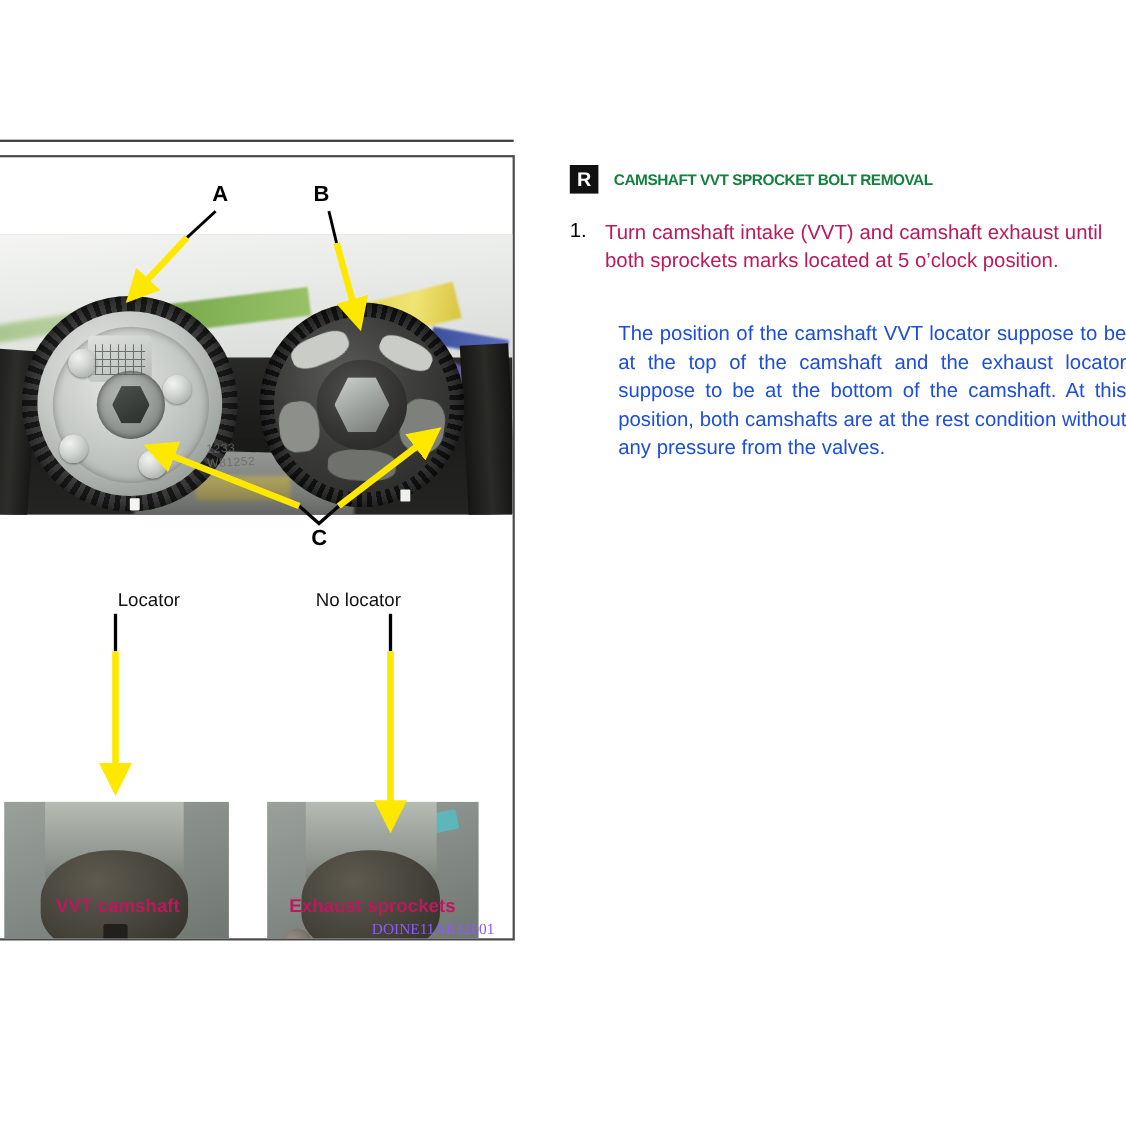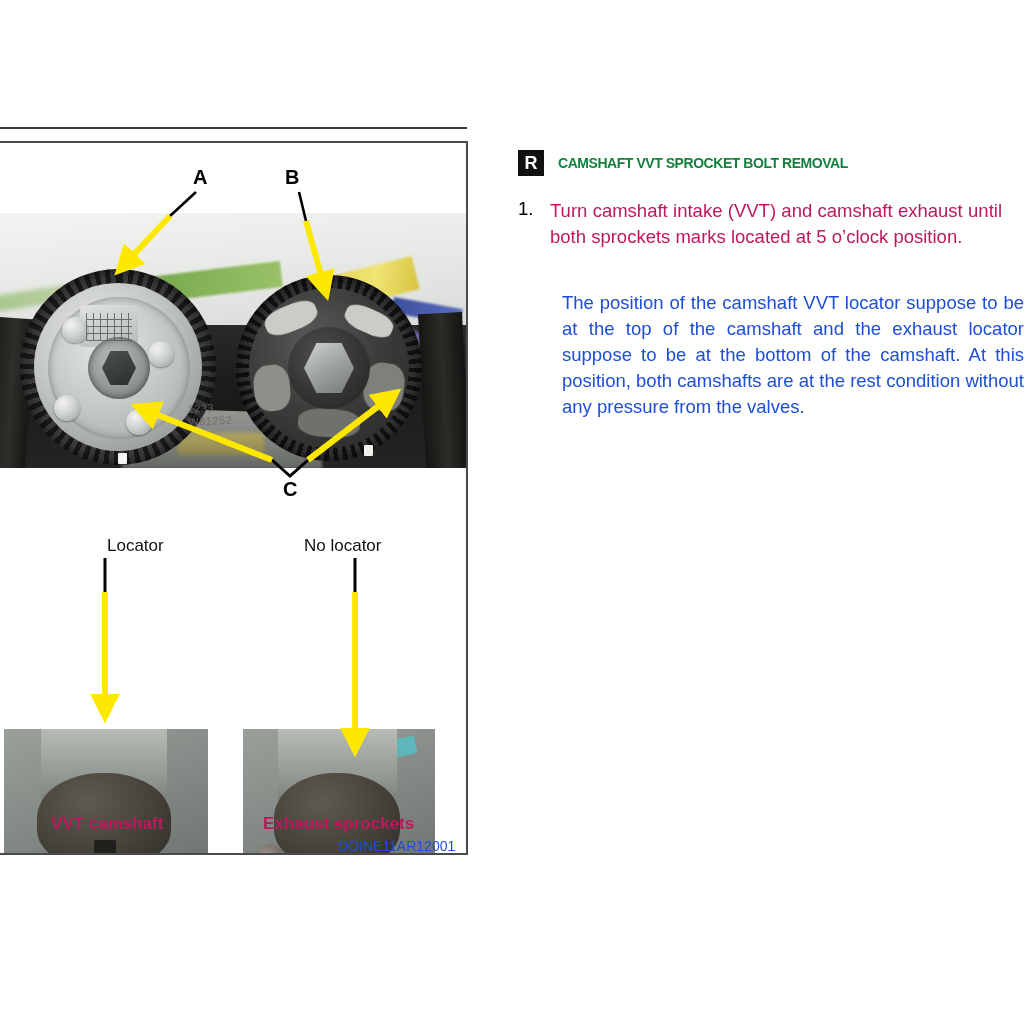--- a/index.html
+++ b/index.html
@@ -236,39 +236,39 @@
   #label-c { left: 283px; top: 478px; }
 
   .caption-label {
     position: absolute;
     font-family: "Liberation Sans", sans-serif;
     font-size: 17px;
     color: #111111;
     z-index: 20;
   }
   #label-locator { left: 68px; top: 536px; margin-left: 39px; }
-  #label-nolocator { left: 304px; top: 536px; }
+  #label-nolocator { left: 287px; top: 536px; }
 
   .shaft-caption {
     position: absolute;
     font-family: "Liberation Sans", sans-serif;
     font-weight: bold;
     font-size: 17px;
     color: #be185d;
     z-index: 20;
   }
   #caption-vvt { left: 51px; top: 814px; }
   #caption-exh { left: 263px; top: 814px; }
 
   #figure-code {
     position: absolute;
     left: 338px; top: 838px;
-    font-family: Liberation Sans, sans-serif;
+    font-family: Liberation Serif, serif;
     font-size: 14px;
-    color: #1d4ed8;
+    color: #8b5cf6;
     z-index: 20;
   }
 
   
   #arrow-layer {
     position: absolute; left: 0; top: 0; width: 470px; height: 1024px;
     pointer-events: none; z-index: 15;
   }
 
   

